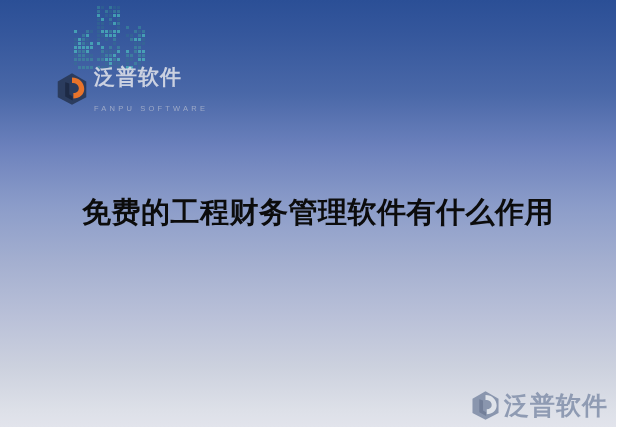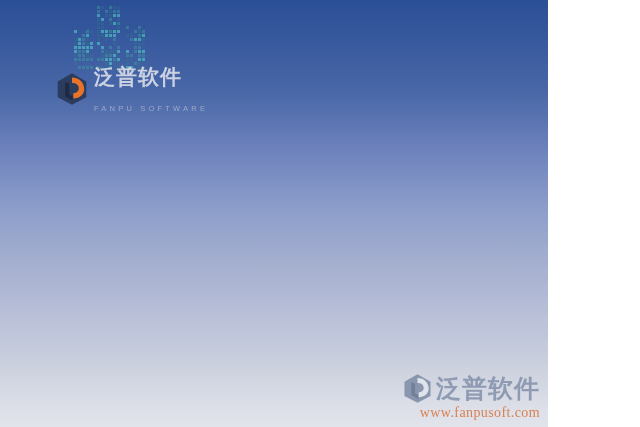--- a/index.html
+++ b/index.html
@@ -2,21 +2,21 @@
 <html><head>
 <meta charset="utf-8">
 <style>
   html, body {
     margin: 0;
     padding: 0;
     background: #ffffff;
   }
   #banner {
     position: relative;
-    width: 548px;
+    width: 616px;
     height: 427px;
     overflow: hidden;
     font-family: "Liberation Sans", "DejaVu Sans", sans-serif;
     
     background: linear-gradient(to bottom,
         #2b4f96 0%,
         #35579c 8%,
         #4a68a8 22%,
         #6d82bd 35%,
         #8b9cc9 48%,
@@ -343,29 +343,29 @@
                  C64 62 70 56 70 48 C70 38 62 32 50 32 Z" fill="#e8732a"></path>
         <path d="M30 30 L30 72 L52 84 L52 72 L42 66 L42 34 Z" fill="#1d2a45"></path>
       </svg>
     </span>
     <span class="wordmark">
       <div class="cn">泛普软件</div>
       <div class="en">FANPU SOFTWARE</div>
     </span>
   </div>
 
+  <div id="headline">免费的工程财务管理软件有什么作用</div>
 
   <div id="watermark">
     <div class="row">
       <span class="mark">
         <svg viewBox="0 0 100 100" width="31" height="31" aria-hidden="true">
           <path d="M50 4 L92 28 L92 74 L50 96 L8 74 L8 28 Z" fill="#8a96ae"></path>
           <path d="M50 16 C72 16 86 32 86 50 C86 66 72 78 54 78 L54 62
                    C64 62 70 56 70 48 C70 38 62 32 50 32 Z" fill="#dfe3ea"></path>
           <path d="M30 30 L30 72 L52 84 L52 72 L42 66 L42 34 Z" fill="#737f99"></path>
         </svg>
       </span>
       <span class="cn">泛普软件</span>
     </div>
-    <div class="url">www.fanpusoft.com</div>
   </div>
 
 </div>
 
 </body></html>

